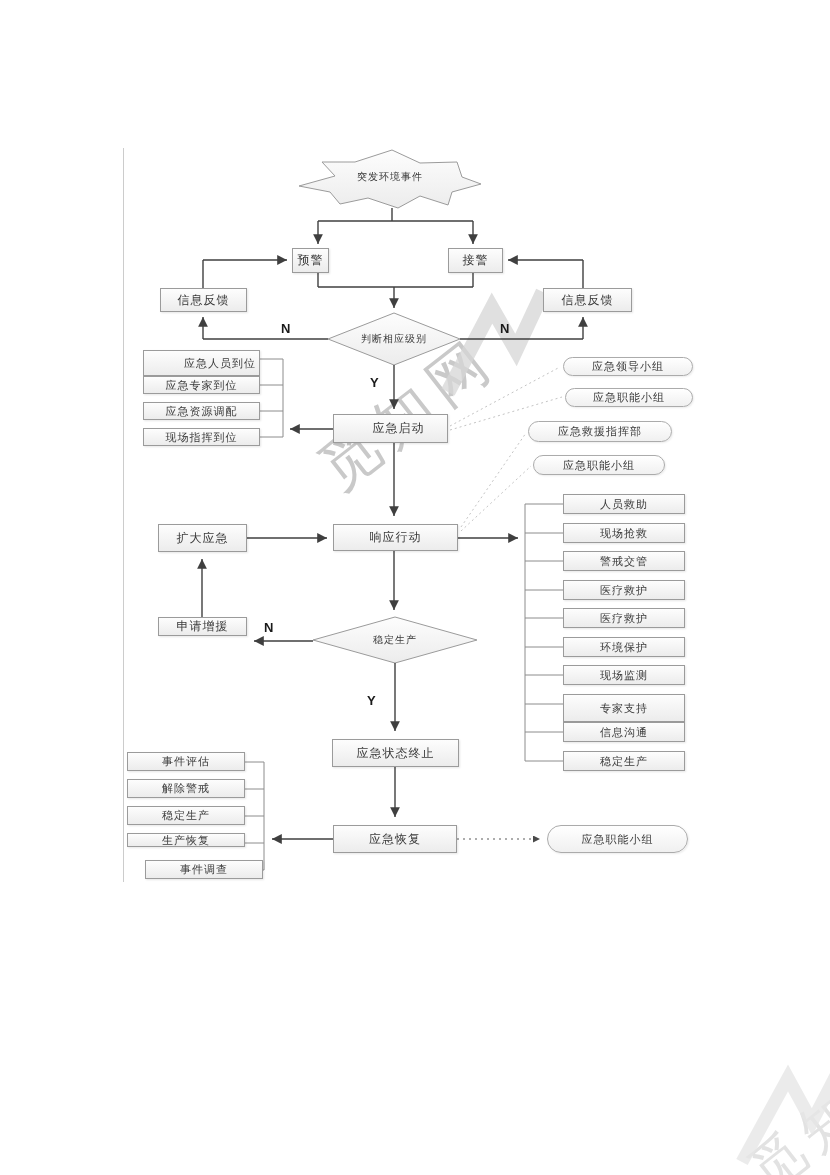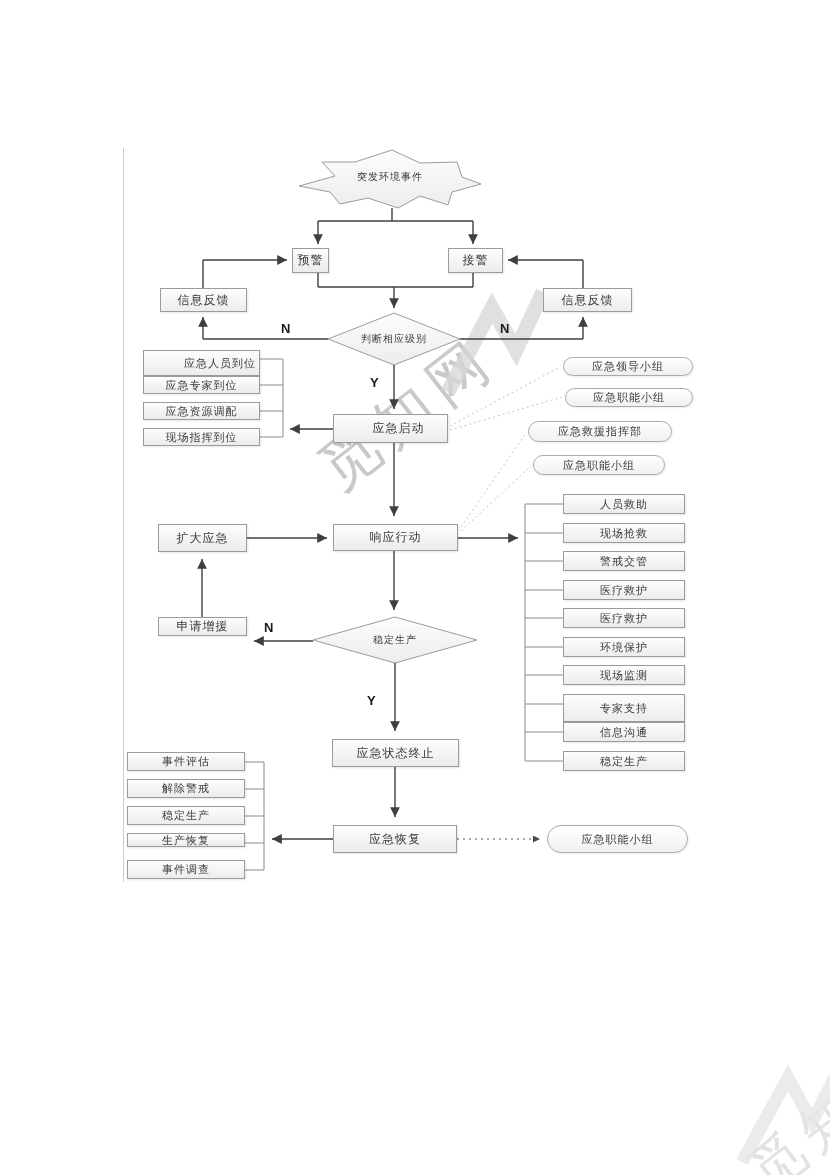--- a/index.html
+++ b/index.html
@@ -203,17 +203,17 @@
   <div class="box" style="left:158px;top:617px;width:89px;height:19px;">申请增援</div>
 
   <div class="box" style="left:332px;top:739px;width:127px;height:28px;">应急状态终止</div>
 
   <div class="box" style="left:333px;top:825px;width:124px;height:28px;">应急恢复</div>
 
   <div class="box sm" style="left:127px;top:752px;width:118px;height:19px;">事件评估</div>
   <div class="box sm" style="left:127px;top:779px;width:118px;height:19px;">解除警戒</div>
   <div class="box sm" style="left:127px;top:806px;width:118px;height:19px;">稳定生产</div>
   <div class="box sm" style="left:127px;top:833px;width:118px;height:14px;">生产恢复</div>
-  <div class="box sm" style="left:127px;top:860px;width:118px;height:19px;">事件调查</div>
+  <div class="box sm" style="left:145px;top:860px;width:118px;height:19px;">事件调查</div>
 
   <div class="pill" style="left:547px;top:825px;width:141px;height:28px;border-radius:15px;">应急职能小组</div>
 
 </div>
 
 </body></html>

